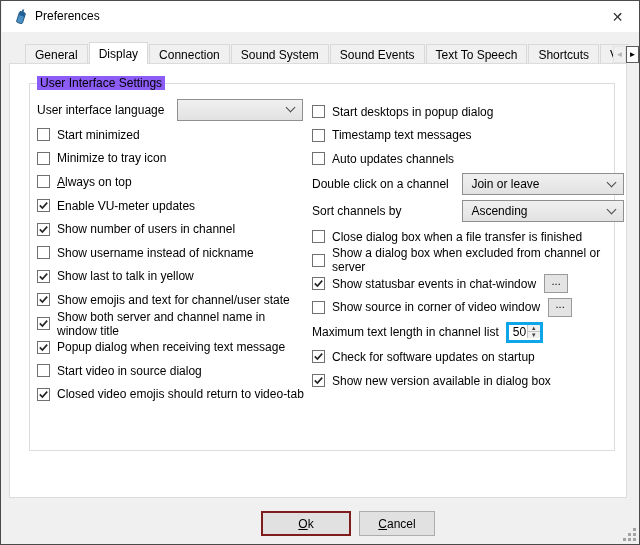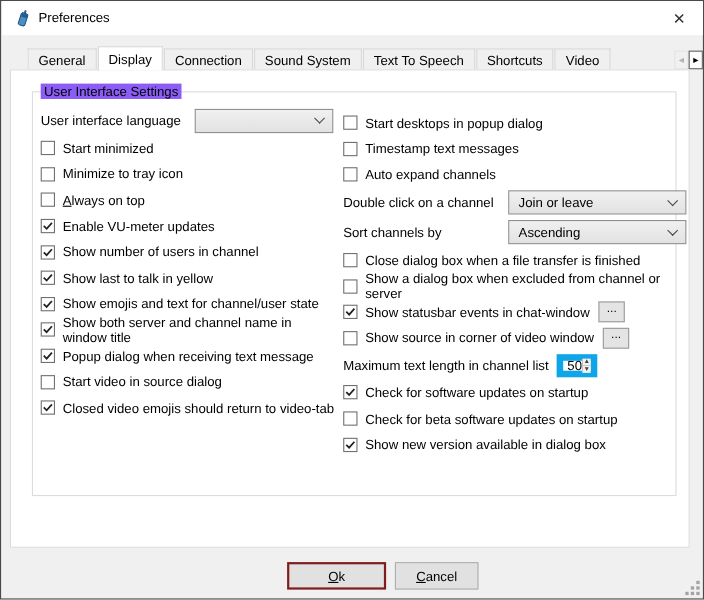--- a/index.html
+++ b/index.html
@@ -85,22 +85,22 @@
   }
   .combo-lang { width:126px; }
   .combo-dd { width:164px; }
 
   .more-btn {
     width:24px; height:19px; margin-left:8px; background:#e4e4e4; border:1px solid #9a9a9a;
     font-size:11px; line-height:8px; color:#000; padding:0 0 6px 0;
   }
 
   .spinbox {
-    margin-left:7px; width:37px; height:21px; background:#fff; border:6px solid #0ea5e9;
-    display:flex; align-items:center;
+    margin-left:7px; width:37px; height:21px; background:#fff; border:3px solid #0ea5e9;
+    display:flex; align-items:flex-start;
   }
   .spin-value { flex:1; display:flex; align-items:center; padding-left:4px; font-size:12px; }
   .spin-arrows { width:13px; display:flex; flex-direction:column; border-left:1px solid #c5c5c5; }
   .spin-up,.spin-down { flex:1; background:#f0f0f0; border:none; font-size:6px; color:#444;
     display:flex; align-items:center; justify-content:center; padding:0; }
   .spin-up { border-bottom:1px solid #c5c5c5; }
 
   
   .btn {
     position:absolute; height:25px; background:#e1e1e1; border:1px solid #adadad;
@@ -128,20 +128,21 @@
     </svg>
     <span class="title-text">Preferences</span>
     <button class="close-btn">✕</button>
   </div>
 
   <div class="tabbar" id="tabbar">
       <div class="tab">General</div>
       <div class="tab selected">Display</div>
       <div class="tab">Connection</div>
       <div class="tab">Sound System</div>
+      <div class="tab">Sound Events</div>
       <div class="tab">Text To Speech</div>
       <div class="tab">Shortcuts</div>
       <div class="tab">Video</div>
     </div>
   <button class="tab-scroll left">◄</button>
   <button class="tab-scroll right">►</button>
 
   <div class="page">
     <div class="groupbox">
       <span class="group-title">User Interface Settings</span>
@@ -178,20 +179,24 @@
           </div>
           <div class="row">
             <span class="checkbox">
               <svg width="11" height="11" viewBox="0 0 11 11">
                 <path d="M1.8 5.4 L4.4 8 L9.2 2.6" stroke="#222" stroke-width="1.6" fill="none"></path>
               </svg>
             </span>
             <span class="cb-label">Show number of users in channel</span>
           </div>
           <div class="row">
+            <span class="checkbox"></span>
+            <span class="cb-label">Show username instead of nickname</span>
+          </div>
+          <div class="row">
             <span class="checkbox">
               <svg width="11" height="11" viewBox="0 0 11 11">
                 <path d="M1.8 5.4 L4.4 8 L9.2 2.6" stroke="#222" stroke-width="1.6" fill="none"></path>
               </svg>
             </span>
             <span class="cb-label">Show last to talk in yellow</span>
           </div>
           <div class="row">
             <span class="checkbox">
               <svg width="11" height="11" viewBox="0 0 11 11">
@@ -236,21 +241,21 @@
           <div class="row">
             <span class="checkbox"></span>
             <span class="cb-label">Start desktops in popup dialog</span>
           </div>
           <div class="row">
             <span class="checkbox"></span>
             <span class="cb-label">Timestamp text messages</span>
           </div>
           <div class="row">
             <span class="checkbox"></span>
-            <span class="cb-label">Auto expand channels</span>
+            <span class="cb-label">Auto updates channels</span>
           </div>
         </div>
 
       <div class="row row-dd">
         <span class="field-label dd-label">Double click on a channel</span>
         <div class="combo combo-dd">
           <span class="combo-value">Join or leave</span>
           <span class="chevron"></span>
         </div>
       </div>
@@ -300,24 +305,20 @@
       </div>
 
       <div>
           <div class="row">
             <span class="checkbox">
               <svg width="11" height="11" viewBox="0 0 11 11">
                 <path d="M1.8 5.4 L4.4 8 L9.2 2.6" stroke="#222" stroke-width="1.6" fill="none"></path>
               </svg>
             </span>
             <span class="cb-label">Check for software updates on startup</span>
-          </div>
-          <div class="row">
-            <span class="checkbox"></span>
-            <span class="cb-label">Check for beta software updates on startup</span>
           </div>
           <div class="row">
             <span class="checkbox">
               <svg width="11" height="11" viewBox="0 0 11 11">
                 <path d="M1.8 5.4 L4.4 8 L9.2 2.6" stroke="#222" stroke-width="1.6" fill="none"></path>
               </svg>
             </span>
             <span class="cb-label">Show new version available in dialog box</span>
           </div>
         </div>

